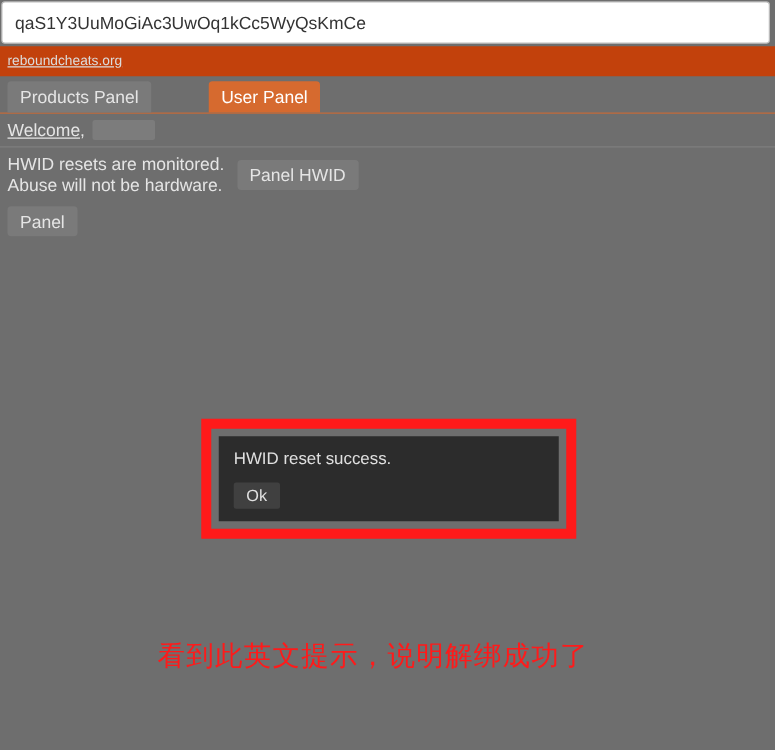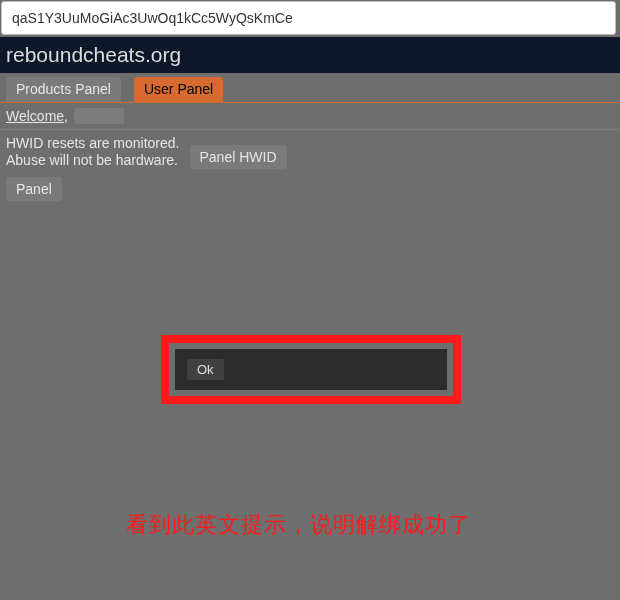--- a/index.html
+++ b/index.html
@@ -17,62 +17,64 @@
       border: 1px solid #bbb;
       border-radius: 3px;
       margin: 1px 4px 2px 1px;
       padding: 16px 10px;
       font-size: 14px;
       color: #333;
       display: flex;
       align-items: center;
     }
     .app-header {
-      background: #0f172a;
+      background: #c2410c;
       color: #dcdcdc;
-      font-size: 21px;
+      font-size: 11px;
       padding: 6px 8px 6px 6px;
+      text-decoration: underline;
     }
     .tabs-row {
       display: flex;
-      gap: 13px;
+      gap: 0;
       padding: 4px 6px 0 6px;
       border-bottom: 1px solid #c46b3a;
     }
     .tab {
       padding: 4px 10px 5px 10px;
       font-size: 14px;
       color: #e5e5e5;
       background: #7a7a7a;
       border-radius: 3px 3px 0 0;
       cursor: pointer;
     }
     .tab.active {
       background: #d66a2f;
-      color: #000000;
+      color: #ffffff;
+      margin-left: 46px;
     }
     .welcome-row {
       display: flex;
       align-items: center;
       gap: 6px;
       color: #e5e5e5;
       font-size: 14px;
       padding: 5px 6px 5px 6px;
       border-bottom: 1px solid #7f7f7f;
       text-decoration: underline;
     }
     .user-pill {
       width: 50px;
       height: 16px;
       background: #7c7c7c;
       border-radius: 2px;
     }
     .hwid-row {
       display: flex;
-      align-items: flex-end;
+      align-items: center;
       gap: 10px;
       padding: 5px 6px 2px 6px;
       color: #e5e5e5;
       font-size: 14px;
     }
     .hwid-text { line-height: 1.2; }
     .btn {
       background: #7a7a7a;
       color: #e5e5e5;
       font-size: 14px;
@@ -162,19 +164,20 @@
 </div>
 
 <div class="quit-row">
   <div class="btn">
     <span>Panel</span>
   </div>
 </div>
 
 <div class="dialog-frame">
   <div class="dialog">
+    <div class="dialog-title">HWID reset success.</div>
     <div class="dialog-ok">
       <span>Ok</span>
     </div>
   </div>
 </div>
 
 <div class="caption-cn">看到此英文提示，说明解绑成功了</div>
 
 </body></html>

